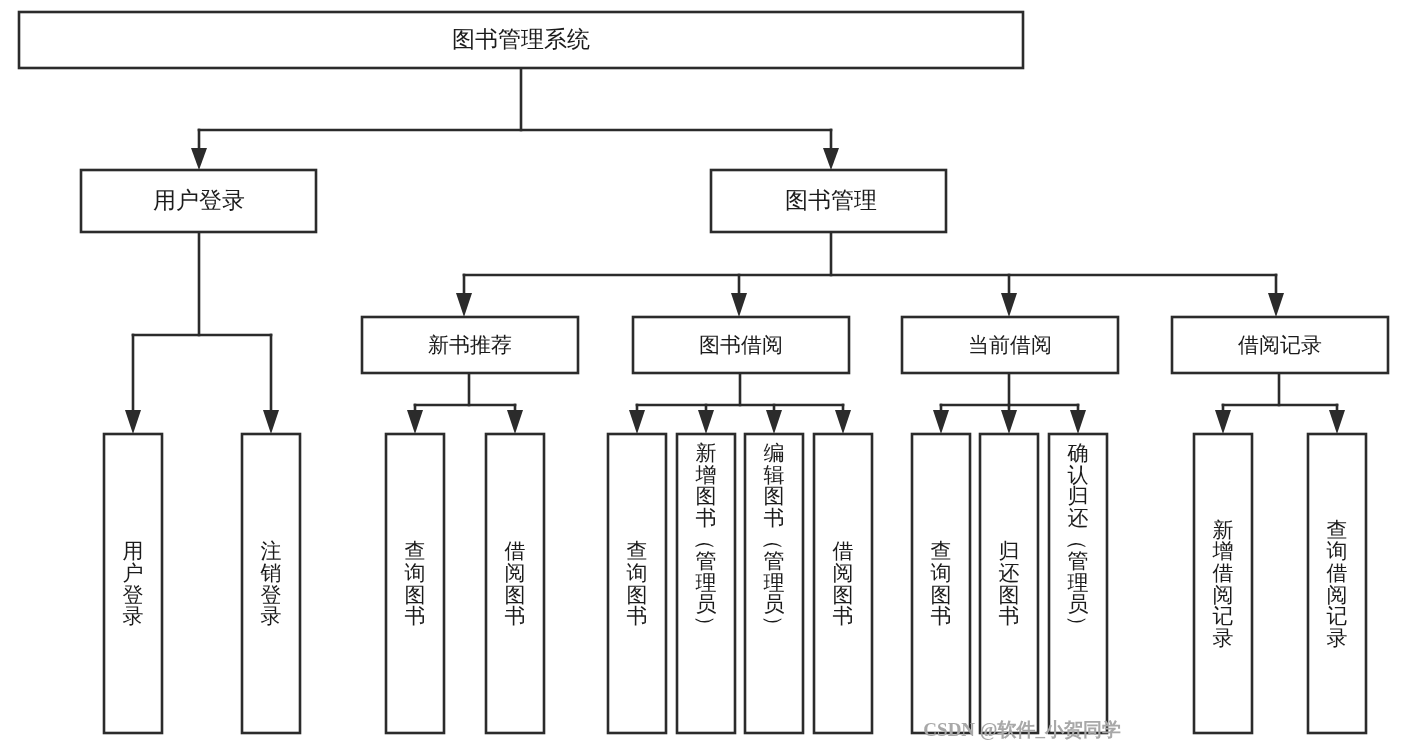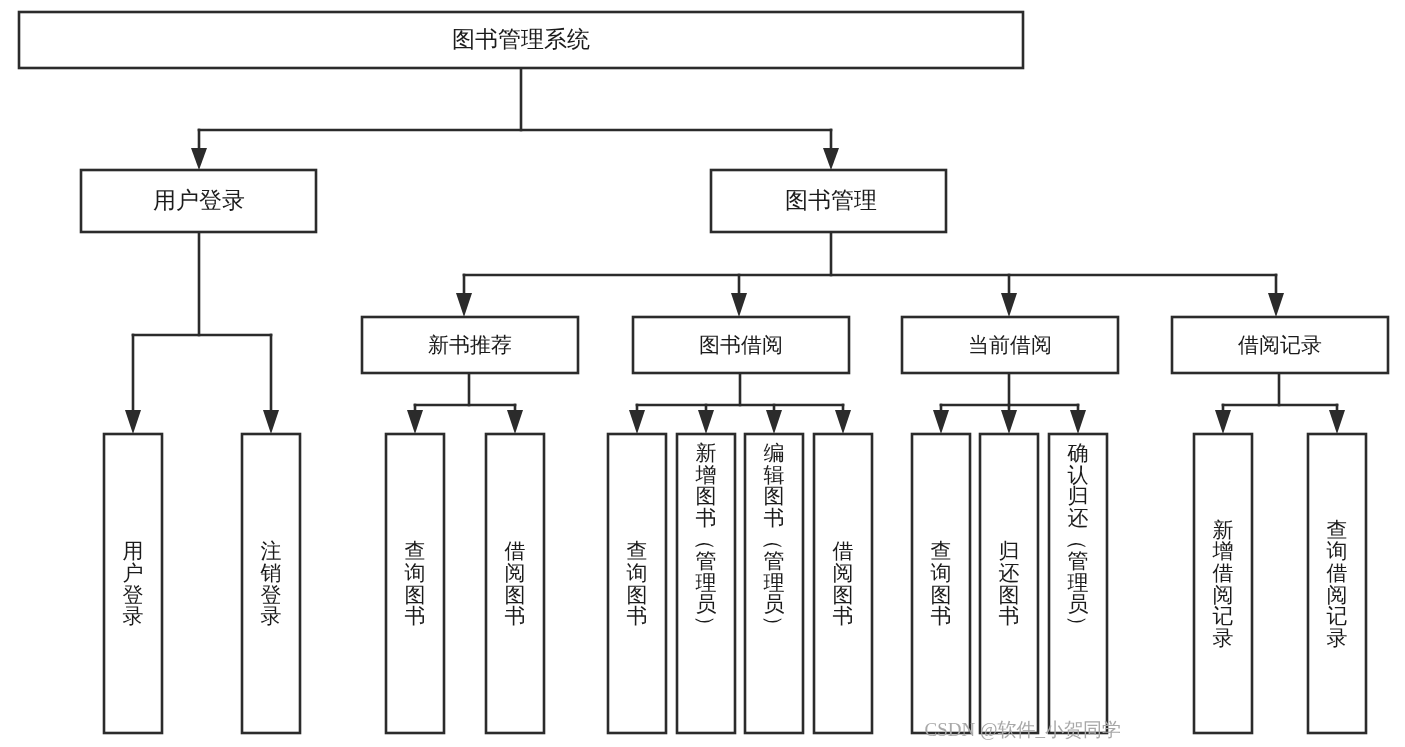--- a/index.html
+++ b/index.html
@@ -78,20 +78,21 @@
   }
   .watermark {
     position: absolute;
     right: 14px;
     bottom: 4px;
     font-family: "Liberation Serif", "DejaVu Serif", serif;
     font-size: 19px;
     color: #a8a8a8;
     white-space: nowrap;
     user-select: none;
+    font-weight: bold;
   }
 </style>
 </head>
 <body>
 
 <div id="diagram-root">
 
   <svg class="flowchart" viewBox="0 0 1405 747">
     <defs>
       <g id="arrowdef"></g>

